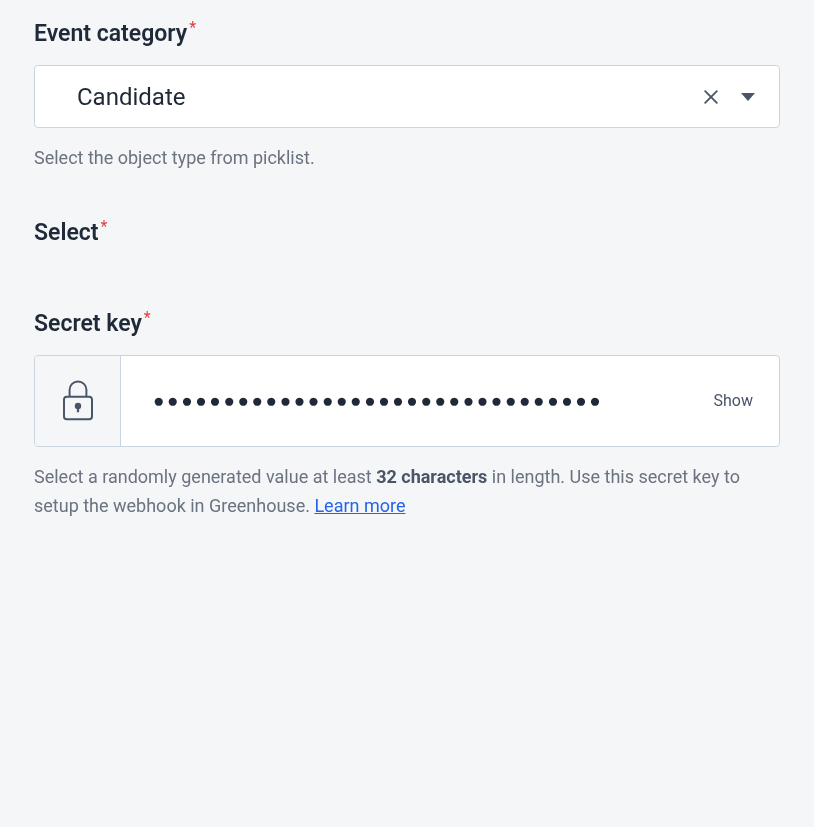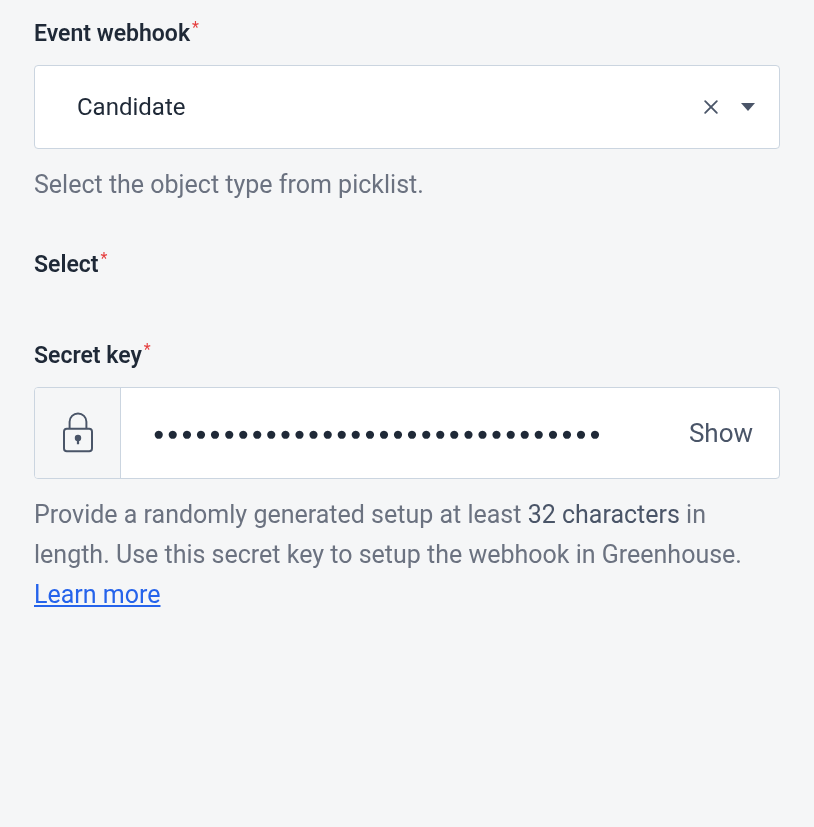--- a/index.html
+++ b/index.html
@@ -36,21 +36,21 @@
       top: -8px;
       left: 2px;
       font-weight: 400;
     }
     .select-box {
       display: flex;
       align-items: center;
       background: #ffffff;
       border: 1px solid #cbd5e0;
       border-radius: 4px;
-      height: 84px;
+      height: 63px;
       padding: 0 24px 0 42px;
       cursor: pointer;
     }
     .select-value {
       flex: 1;
       font-size: 24px;
       color: #1f2937;
       font-weight: 400;
     }
     .select-actions {
@@ -73,27 +73,27 @@
     }
     .chevron-icon {
       width: 0;
       height: 0;
       border-left: 7px solid transparent;
       border-right: 7px solid transparent;
       border-top: 8px solid #4a5568;
       cursor: pointer;
     }
     .help-text {
-      font-size: 25px;
+      font-size: 18px;
       color: #6b7280;
       margin-top: 16px;
       line-height: 1.6;
     }
     .help-text .bold {
-      font-weight: 400;
+      font-weight: 700;
       color: #4a5568;
     }
     .help-text .link {
       color: #2563eb;
       text-decoration: underline;
       cursor: pointer;
     }
     .secret-input-wrapper {
       display: flex;
       background: #ffffff;
@@ -123,34 +123,34 @@
     }
     .secret-dots {
       flex: 1;
       font-size: 19px;
       letter-spacing: 2.6px;
       color: #1f2937;
       font-weight: 700;
       overflow: hidden;
     }
     .show-button {
-      font-size: 26px;
+      font-size: 16px;
       color: #4a5568;
       cursor: pointer;
       background: none;
       border: none;
       font-family: inherit;
     }
   </style>
 </head>
 <body>
 
 <div class="field-group">
   <label class="field-label">
-    <span>Event webhook</span><span class="required-asterisk">*</span>
+    <span>Event category</span><span class="required-asterisk">*</span>
   </label>
   <div class="select-box">
     <span class="select-value">Candidate</span>
     <div class="select-actions">
       <span class="clear-icon">
         <svg viewBox="0 0 24 24" fill="none" stroke="currentColor" stroke-width="2.2" stroke-linecap="round">
           <line x1="5" y1="5" x2="19" y2="19"></line>
           <line x1="19" y1="5" x2="5" y2="19"></line>
         </svg>
       </span>
@@ -178,15 +178,15 @@
         <circle cx="12" cy="18.5" r="1.6" fill="currentColor"></circle>
         <line x1="12" y1="20" x2="12" y2="23" stroke-width="1.6"></line>
       </svg>
     </div>
     <div class="secret-input-inner">
       <span class="secret-dots">●●●●●●●●●●●●●●●●●●●●●●●●●●●●●●●●</span>
       <button class="show-button">Show</button>
     </div>
   </div>
   <div class="help-text">
-    <span>Provide a randomly generated setup at least </span><span class="bold">32 characters</span><span> in length. Use this secret key to setup the webhook in Greenhouse. </span><a class="link">Learn more</a>
+    <span>Select a randomly generated value at least </span><span class="bold">32 characters</span><span> in length. Use this secret key to setup the webhook in Greenhouse. </span><a class="link">Learn more</a>
   </div>
 </div>
 
 </body></html>

